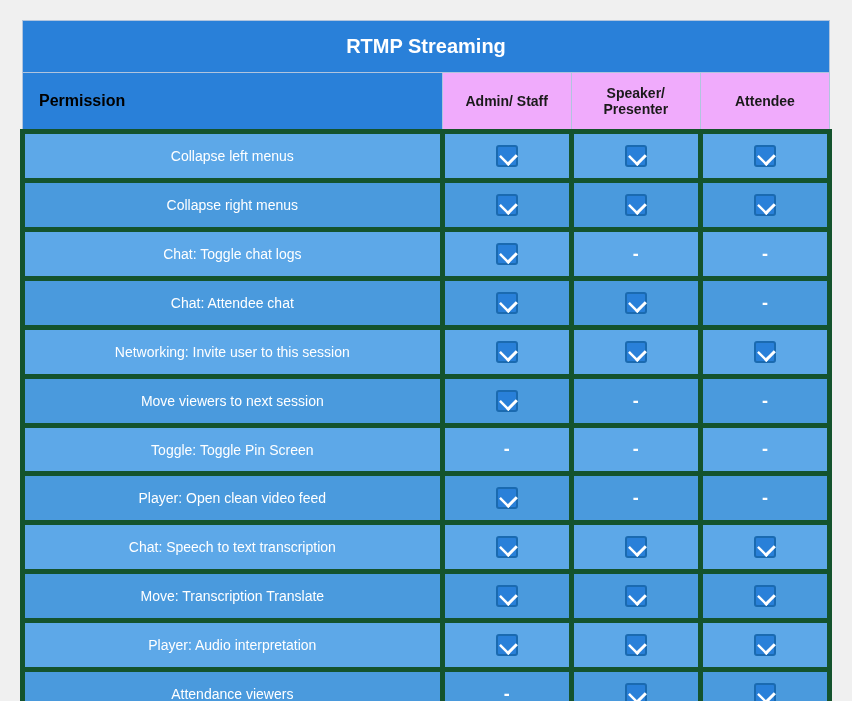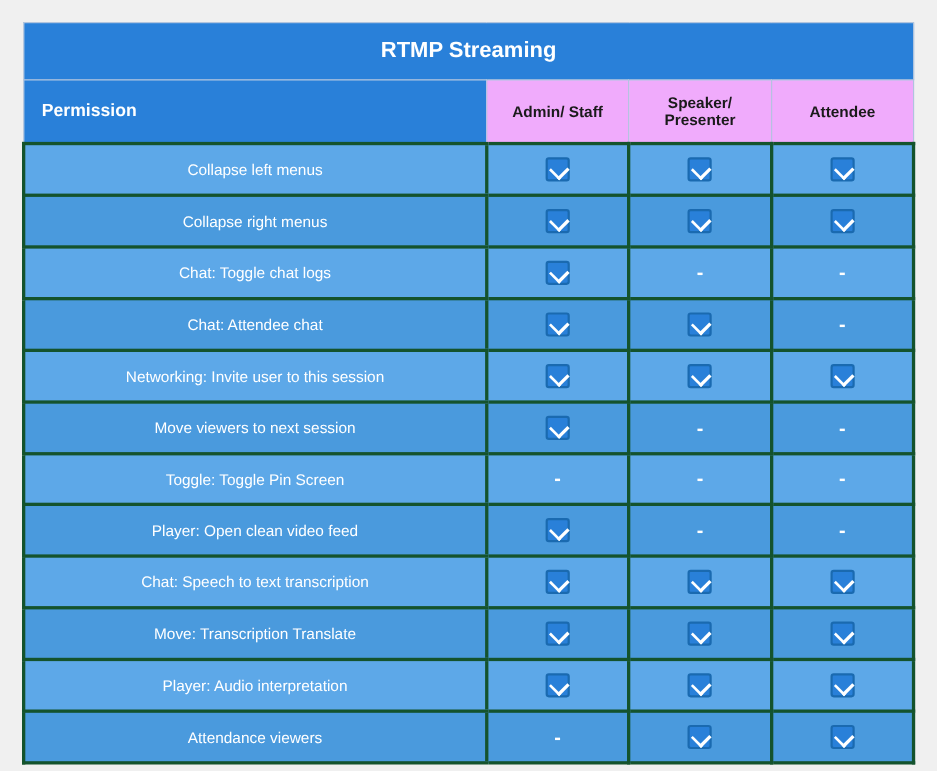--- a/index.html
+++ b/index.html
@@ -43,21 +43,21 @@
       text-align: center;
       padding: 12px 8px;
       font-size: 14px;
       font-weight: 600;
       border: 1px solid #b0c4de;
       vertical-align: middle;
     }
 
     .header-row th.permission-header {
       background-color: #2980d9;
-      color: #ffffff;
+      color: #000000;
       font-weight: bold;
       font-size: 16px;
       text-align: left;
       padding-left: 16px;
       width: 52%;
       margin-left: 36px;
     }
 
     .header-row th.col-header {
       width: 16%;
@@ -69,21 +69,21 @@
 
     tbody tr:nth-child(even) {
       background-color: #4a9add;
     }
 
     tbody tr td {
       color: white;
       text-align: center;
       padding: 11px 8px;
       font-size: 14px;
-      border: 3px solid #14532d;
+      border: 5px solid #14532d;
       vertical-align: middle;
     }
 
     tbody tr td.permission-label {
       text-align: center;
       font-size: 14px;
       border-right: 1px solid #7ab8e8;
     }
 
     .checkbox-icon {

